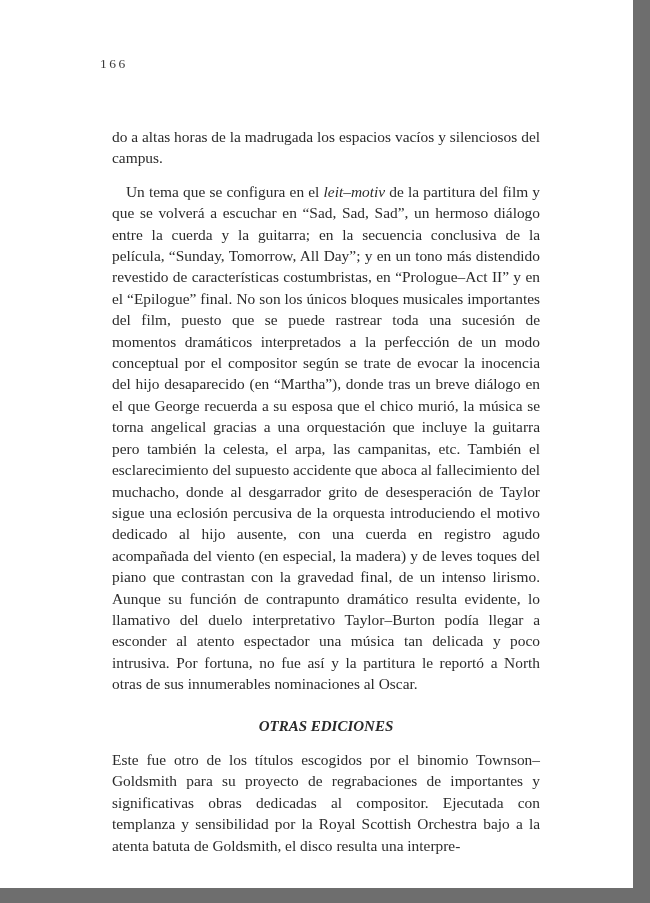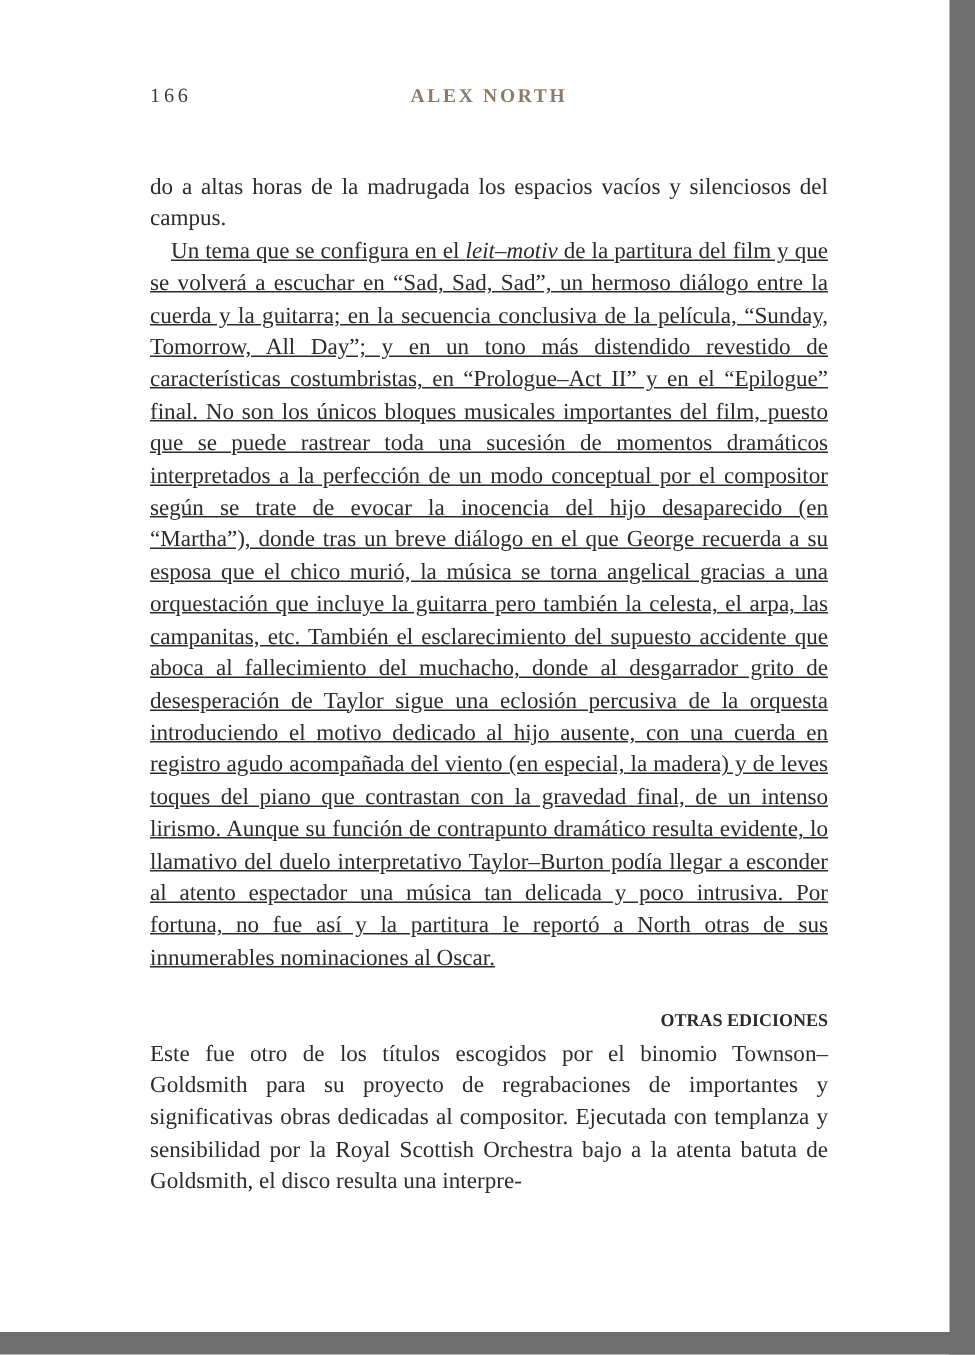--- a/index.html
+++ b/index.html
@@ -54,41 +54,41 @@
   }
   .body-text{
     position:absolute;
     top:114px;left:100px;
     width:452px;
     color:var(--text);
     font-size:15.4px;
     line-height:21.4px;
     text-align:justify;
   }
-  p{margin:0;}
-  .indent{text-indent:14px;text-decoration:underline;}
+  p{margin:12px;}
+  .indent{text-indent:14px;}
   .section-heading{
     margin:21px 0 0 0;
-    font-size:12px;
+    font-size:15px;
     line-height:21.4px;
     font-weight:700;
     color:var(--text);
-    text-align:right;
+    text-align:center;
+    font-style:italic;
   }
   .bold-entry{font-weight:700;}
   i{font-style:italic;}
 </style>
 </head>
 <body>
 
 <div class="page">
 
   <div class="header">
     <span class="page-number">166</span>
-    <span class="running-header">ALEX NORTH</span>
   </div>
 
   <div class="body-text">
 
     <p class="para">do a altas horas de la madrugada los espacios vacíos y silenciosos del campus.</p>
 
     <p class="para indent"><span>Un tema que se configura en el </span><i>leit–motiv</i><span> de la partitura del film y que se volverá a escuchar en “Sad, Sad, Sad”, un hermoso diálogo entre la cuerda y la guitarra; en la secuencia conclusiva de la película, “Sunday, Tomorrow, All Day”; y en un tono más distendido revestido de características costumbristas, en “Prologue–Act II” y en el “Epilogue” final. No son los únicos bloques musicales importantes del film, puesto que se puede rastrear toda una sucesión de momentos dramáticos interpretados a la perfección de un modo conceptual por el compositor según se trate de evocar la inocencia del hijo desaparecido (en “Martha”), donde tras un breve diálogo en el que George recuerda a su esposa que el chico murió, la música se torna angelical gracias a una orquestación que incluye la guitarra pero también la celesta, el arpa, las campanitas, etc. También el esclarecimiento del supuesto accidente que aboca al fallecimiento del muchacho, donde al desgarrador grito de desesperación de Taylor sigue una eclosión percusiva de la orquesta introduciendo el motivo dedicado al hijo ausente, con una cuerda en registro agudo acompañada del viento (en especial, la madera) y de leves toques del piano que contrastan con la gravedad final, de un intenso lirismo. Aunque su función de contrapunto dramático resulta evidente, lo llamativo del duelo interpretativo Taylor–Burton podía llegar a esconder al atento espectador una música tan delicada y poco intrusiva. Por fortuna, no fue así y la partitura le reportó a North otras de sus innumerables nominaciones al Oscar.</span></p>
 
     <h2 class="section-heading">OTRAS EDICIONES</h2>
 

